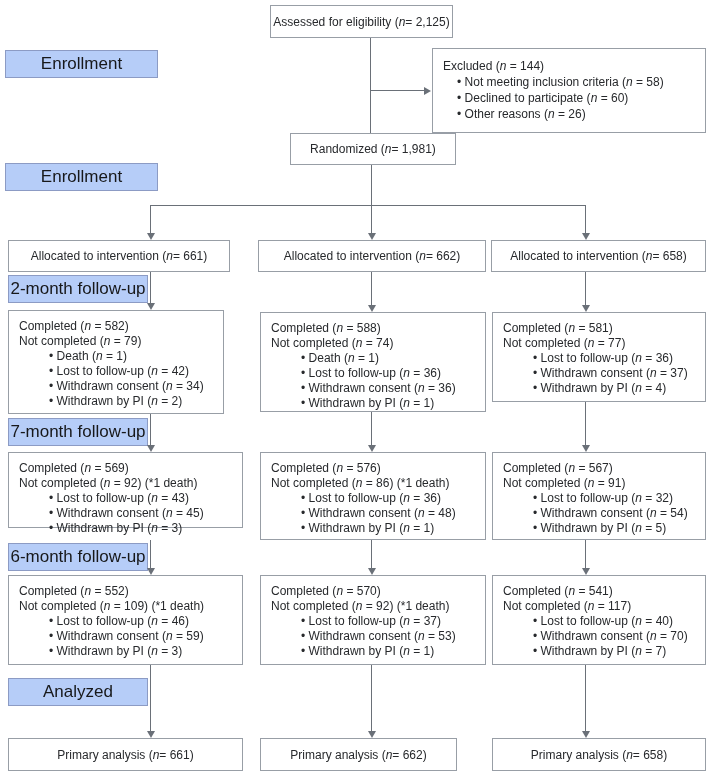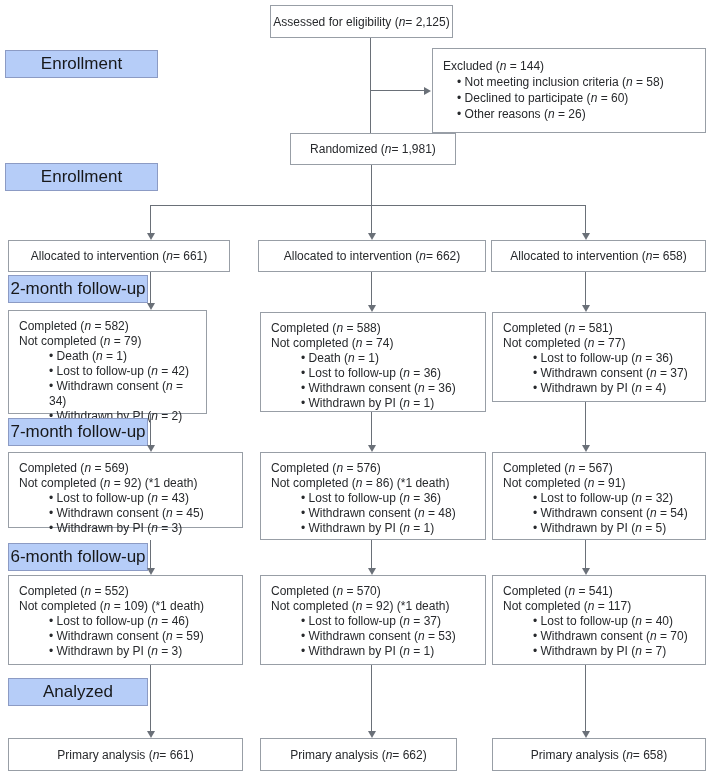--- a/index.html
+++ b/index.html
@@ -55,21 +55,21 @@
   <div class="box center-box" style="left:290px;top:133px;width:166px;height:32px">Randomized (<i>n</i> = 1,981)</div>
 
   <div class="stage-label" style="left:5px;top:163px;width:153px;height:28px">Enrollment</div>
 
   <div class="box center-box" style="left:8px;top:240px;width:222px;height:32px">Allocated to intervention (<i>n</i> = 661)</div>
   <div class="box center-box" style="left:258px;top:240px;width:228px;height:32px">Allocated to intervention (<i>n</i> = 662)</div>
   <div class="box center-box" style="left:491px;top:240px;width:215px;height:32px">Allocated to intervention (<i>n</i> = 658)</div>
 
   <div class="stage-label" style="left:8px;top:275px;width:140px;height:28px">2-month follow-up</div>
 
-  <div class="box textbox" style="left:8px;top:310px;width:199px;height:104px">
+  <div class="box textbox" style="left:8px;top:310px;width:216px;height:104px">
     <div>Completed (<i>n</i> = 582)</div>
     <div>Not completed (<i>n</i> = 79)</div>
     <div class="bullet">Death (<i>n</i> = 1)</div>
     <div class="bullet">Lost to follow-up (<i>n</i> = 42)</div>
     <div class="bullet">Withdrawn consent (<i>n</i> = 34)</div>
     <div class="bullet">Withdrawn by PI (<i>n</i> = 2)</div>
   </div>
 
   <div class="box textbox" style="left:260px;top:312px;width:226px;height:100px">
     <div>Completed (<i>n</i> = 588)</div>

